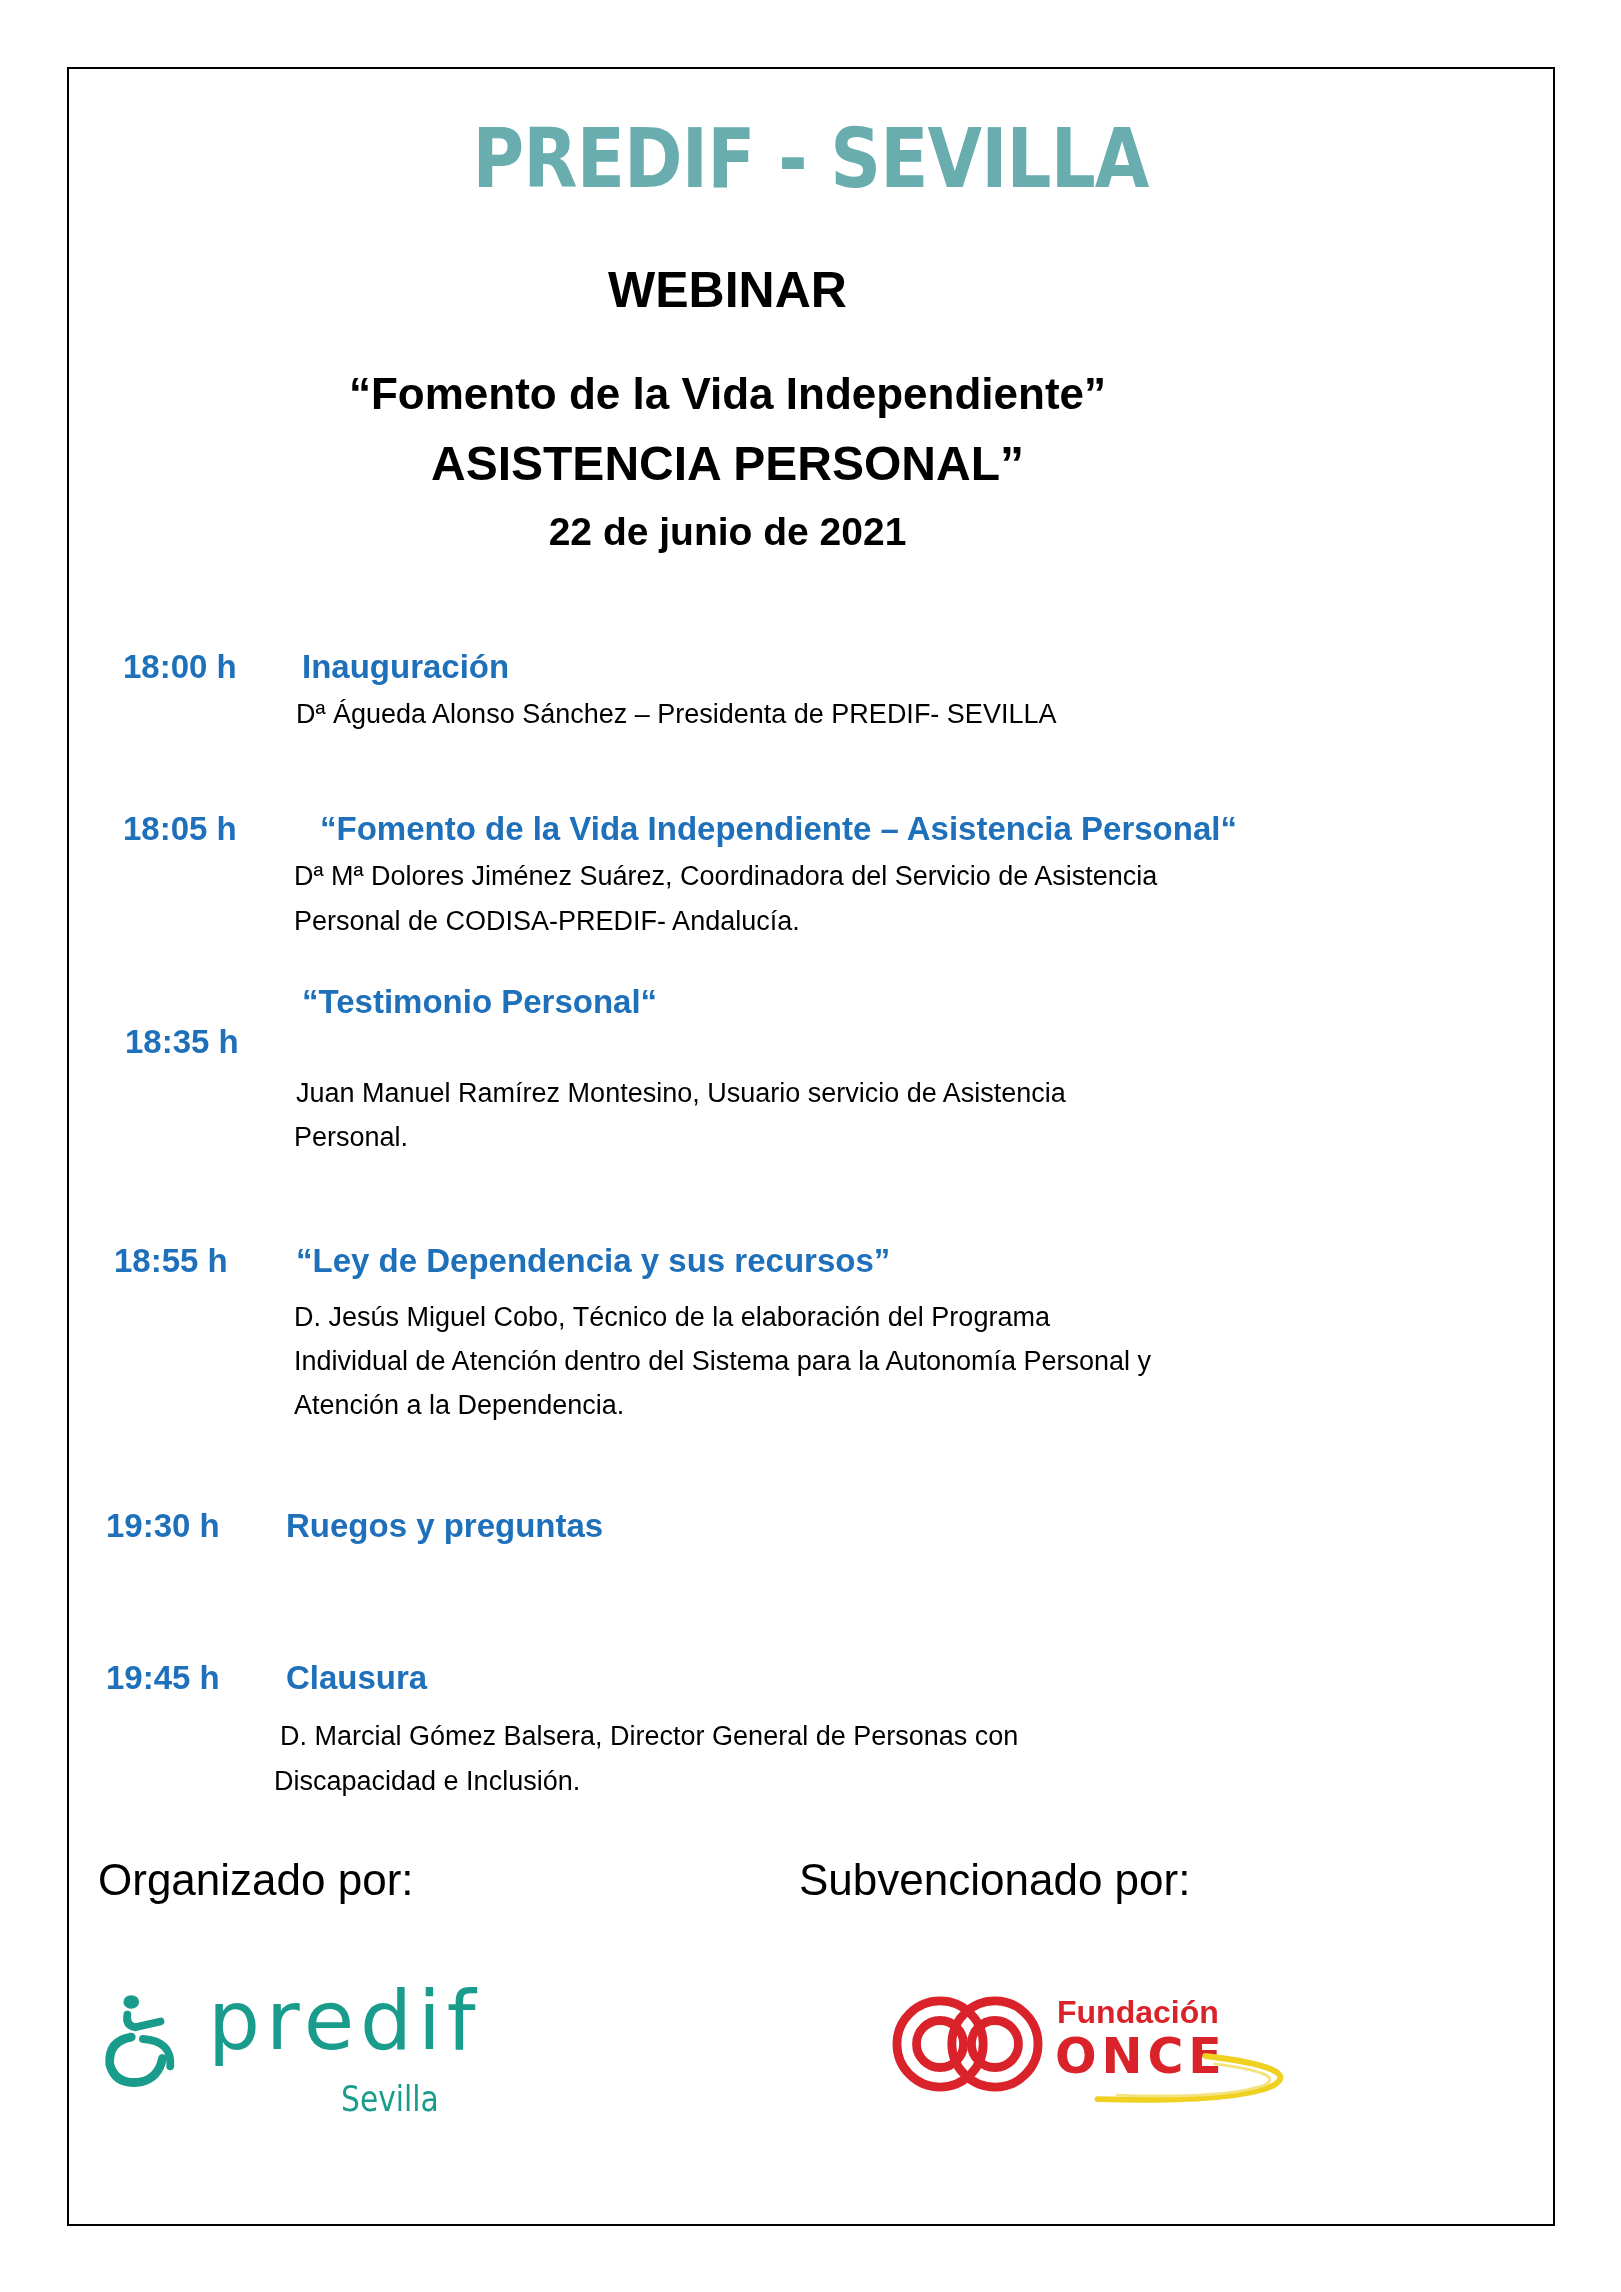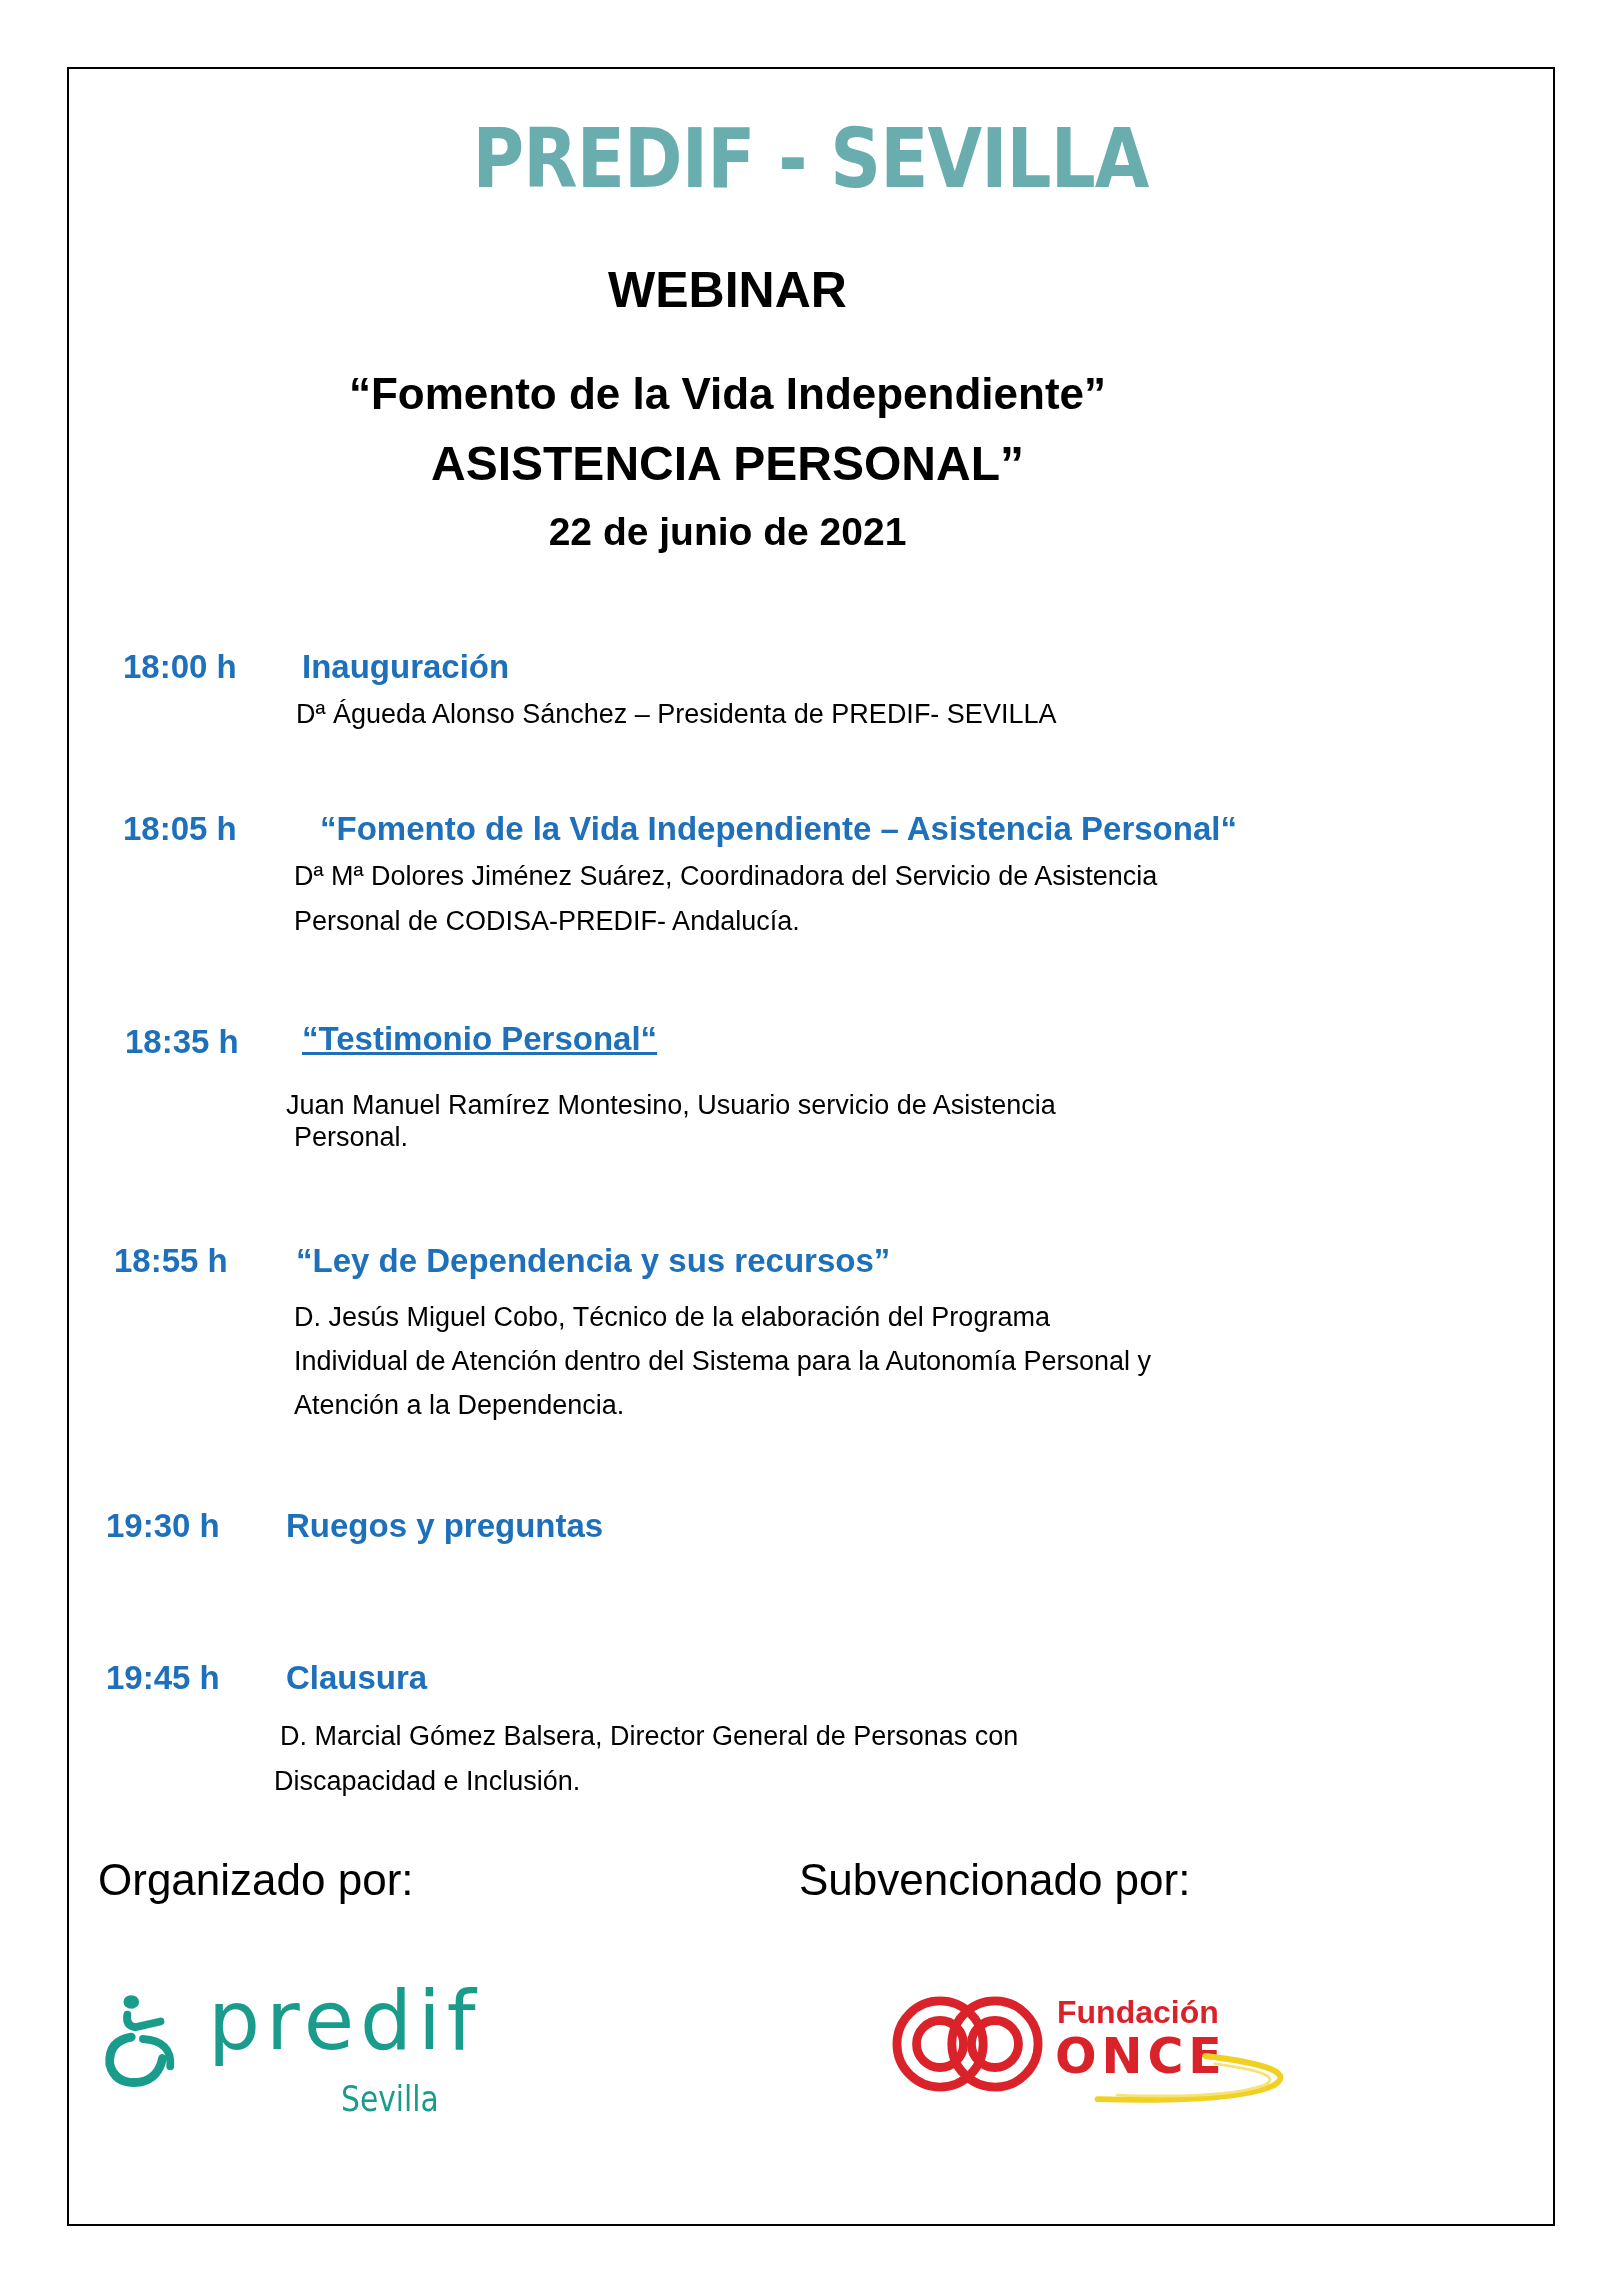--- a/index.html
+++ b/index.html
@@ -40,22 +40,22 @@
 
 <div>
   <div class="abs time" style="left:123px; top:809px; color:#1f70ba;">18:05 h</div>
   <div class="abs htitle" style="left:320px; top:809px; color:#1f70ba;">“Fomento de la Vida Independiente – Asistencia Personal“</div>
   <div class="abs body" style="left:294px; top:854px;">Dª Mª Dolores Jiménez Suárez, Coordinadora del Servicio de Asistencia</div>
   <div class="abs body" style="left:294px; top:899px;">Personal de CODISA-PREDIF- Andalucía.</div>
 </div>
 
 <div>
   <div class="abs time" style="left:125px; top:1022px; color:#1f70ba;">18:35 h</div>
-  <div class="abs htitle" style="left:302px; top:1019px; color:#1f70ba;text-decoration:underline;">“Testimonio Personal“</div>
-  <div class="abs body" style="left:286px; top:1071px;margin-top:12px;">Juan Manuel Ramírez Montesino, Usuario servicio de Asistencia</div>
+  <div class="abs htitle" style="left:302px; top:982px; color:#1f70ba;">“Testimonio Personal“</div>
+  <div class="abs body" style="left:296px; top:1071px;">Juan Manuel Ramírez Montesino, Usuario servicio de Asistencia</div>
   <div class="abs body" style="left:294px; top:1115px;">Personal.</div>
 </div>
 
 <div>
   <div class="abs time" style="left:114px; top:1241px; color:#1f70ba;">18:55 h</div>
   <div class="abs htitle" style="left:296px; top:1241px; color:#1f70ba;">“Ley de Dependencia y sus recursos”</div>
   <div class="abs body" style="left:294px; top:1295px;">D. Jesús Miguel Cobo, Técnico de la elaboración del Programa</div>
   <div class="abs body" style="left:294px; top:1339px;">Individual de Atención dentro del Sistema para la Autonomía Personal y</div>
   <div class="abs body" style="left:294px; top:1383px;">Atención a la Dependencia.</div>
 </div>

